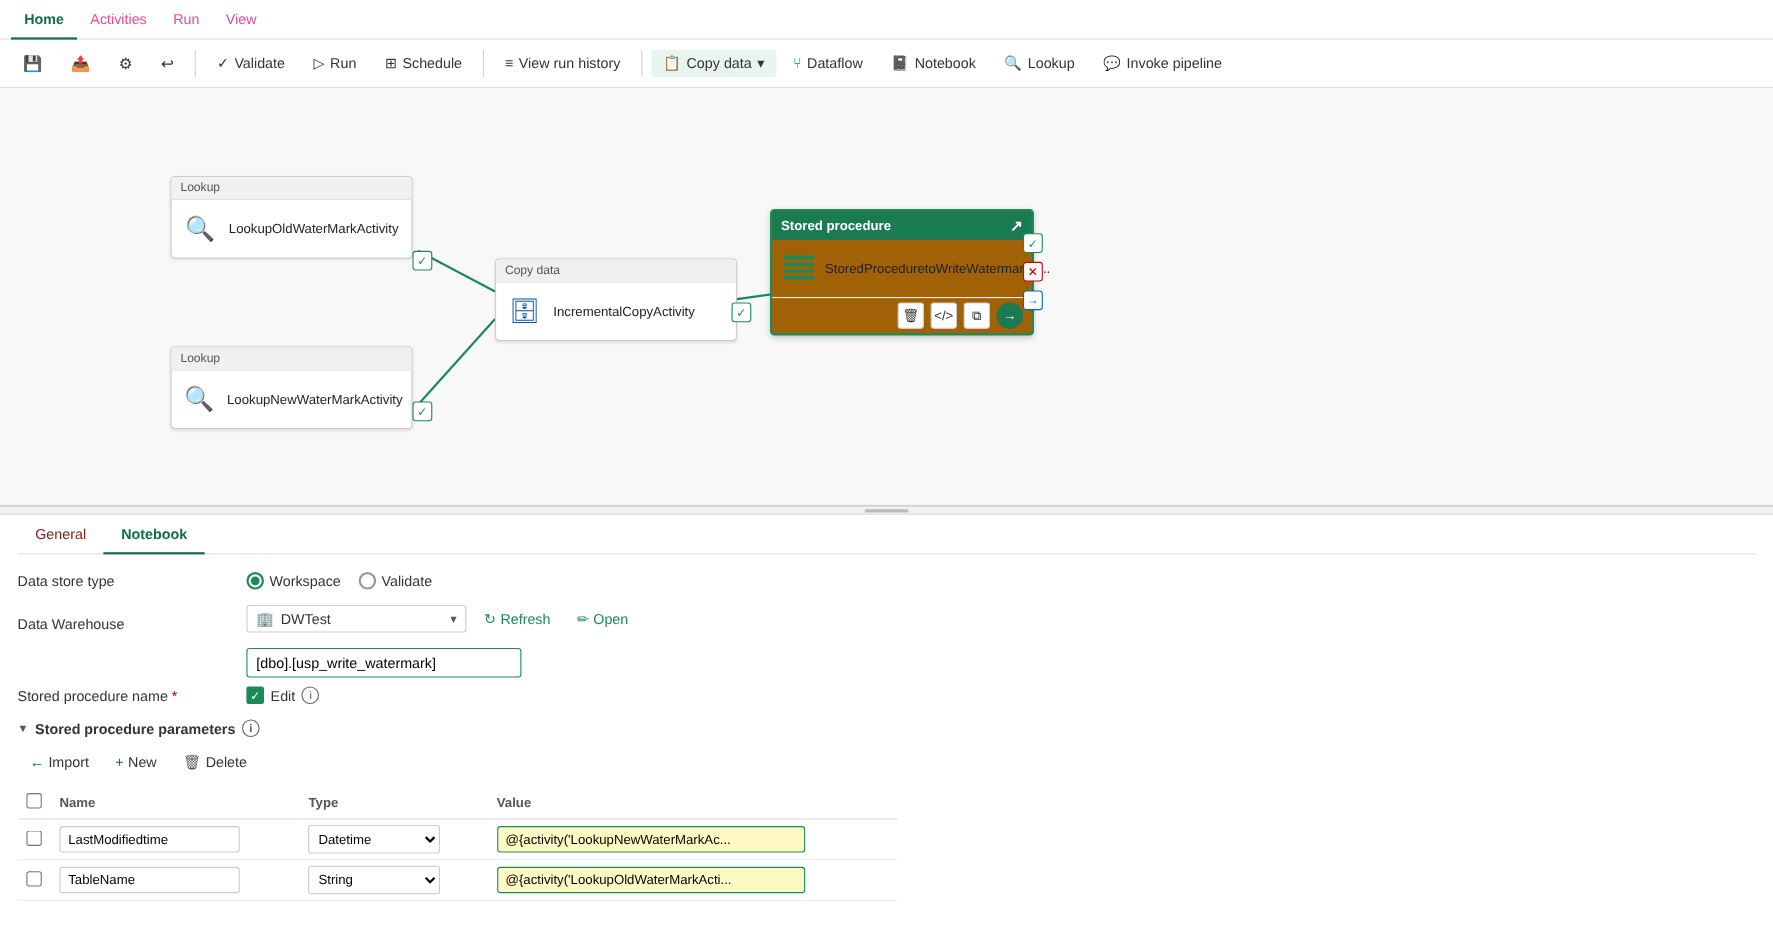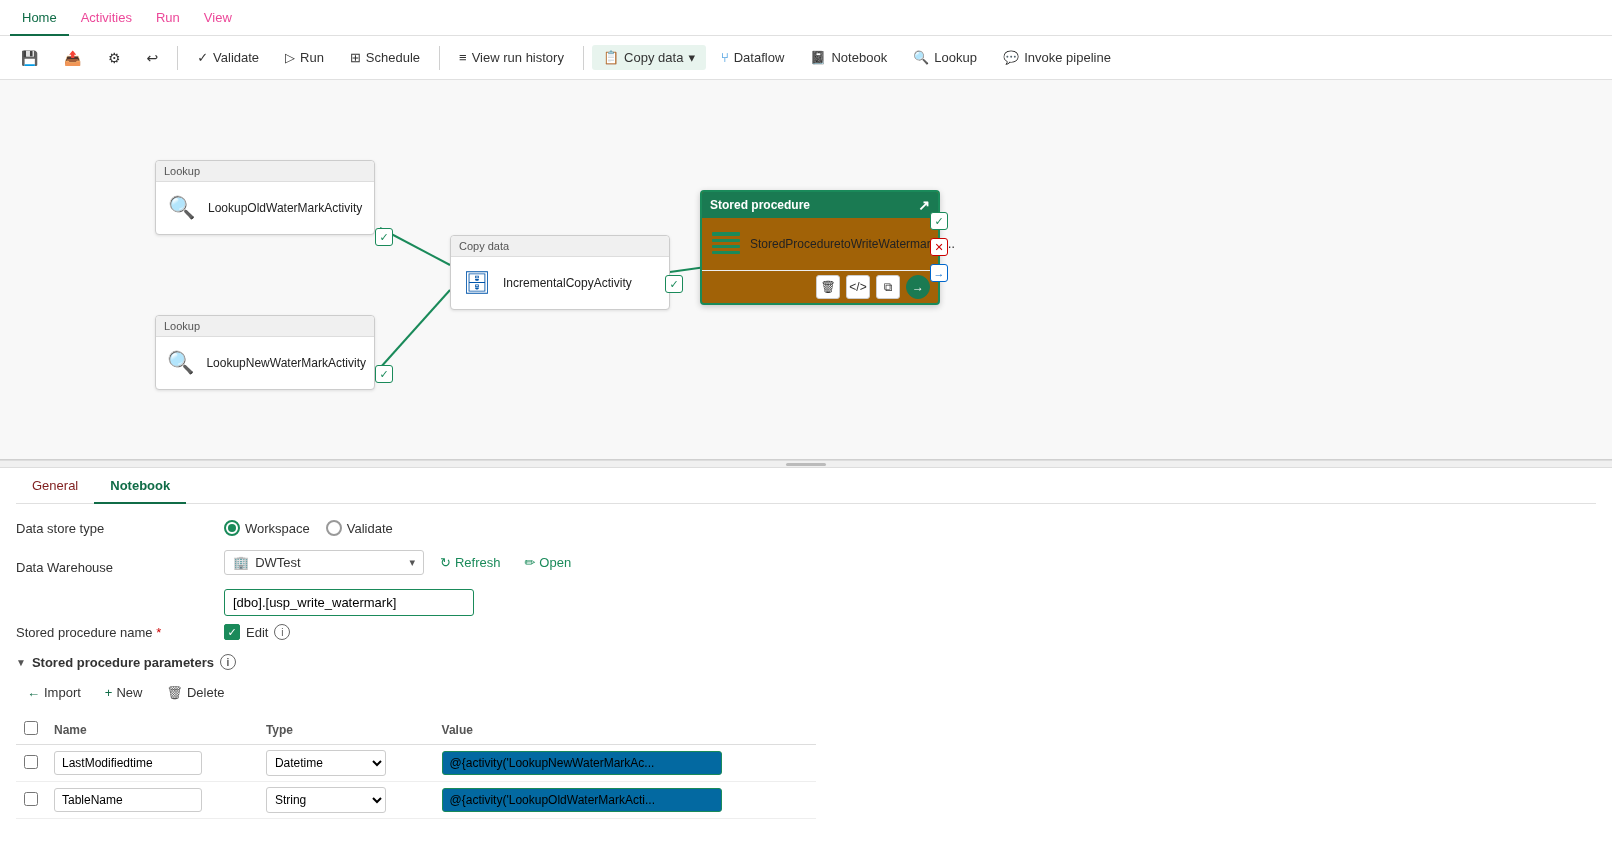--- a/index.html
+++ b/index.html
@@ -18,21 +18,21 @@
       height: 36px;
       display: flex;
       align-items: center;
       cursor: pointer;
       font-size: 13px;
       color: #ec4899;
       position: relative;
     }
     .menu-item.active {
       color: #106c47;
-      font-weight: 400;
+      font-weight: 700;
     }
     .menu-item.active::after {
       content: '';
       position: absolute;
       bottom: 0;
       left: 0;
       right: 0;
       height: 2px;
       background: #106c47;
     }
@@ -427,37 +427,37 @@
     .params-table td {
       padding: 5px 8px;
       border-bottom: 1px solid #eee;
       vertical-align: middle;
     }
     .param-input {
       border: 1px solid #ccc;
       border-radius: 3px;
       padding: 4px 7px;
       font-size: 12px;
-      width: 148px;
+      width: 164px;
     }
     .param-select {
       border: 1px solid #ccc;
       border-radius: 3px;
       padding: 4px 4px;
       font-size: 12px;
       width: 120px;
       background: #fff;
     }
     .param-value-input {
       border: 1px solid #1a8a5a;
       border-radius: 3px;
       padding: 4px 7px;
       font-size: 12px;
       width: 280px;
-      background: #0369a1;
+      background: #fef9c3;
     }
     .row-checkbox {
       width: 14px;
       height: 14px;
       border: 1px solid #999;
       border-radius: 2px;
     }
 
     
     .canvas-divider {

